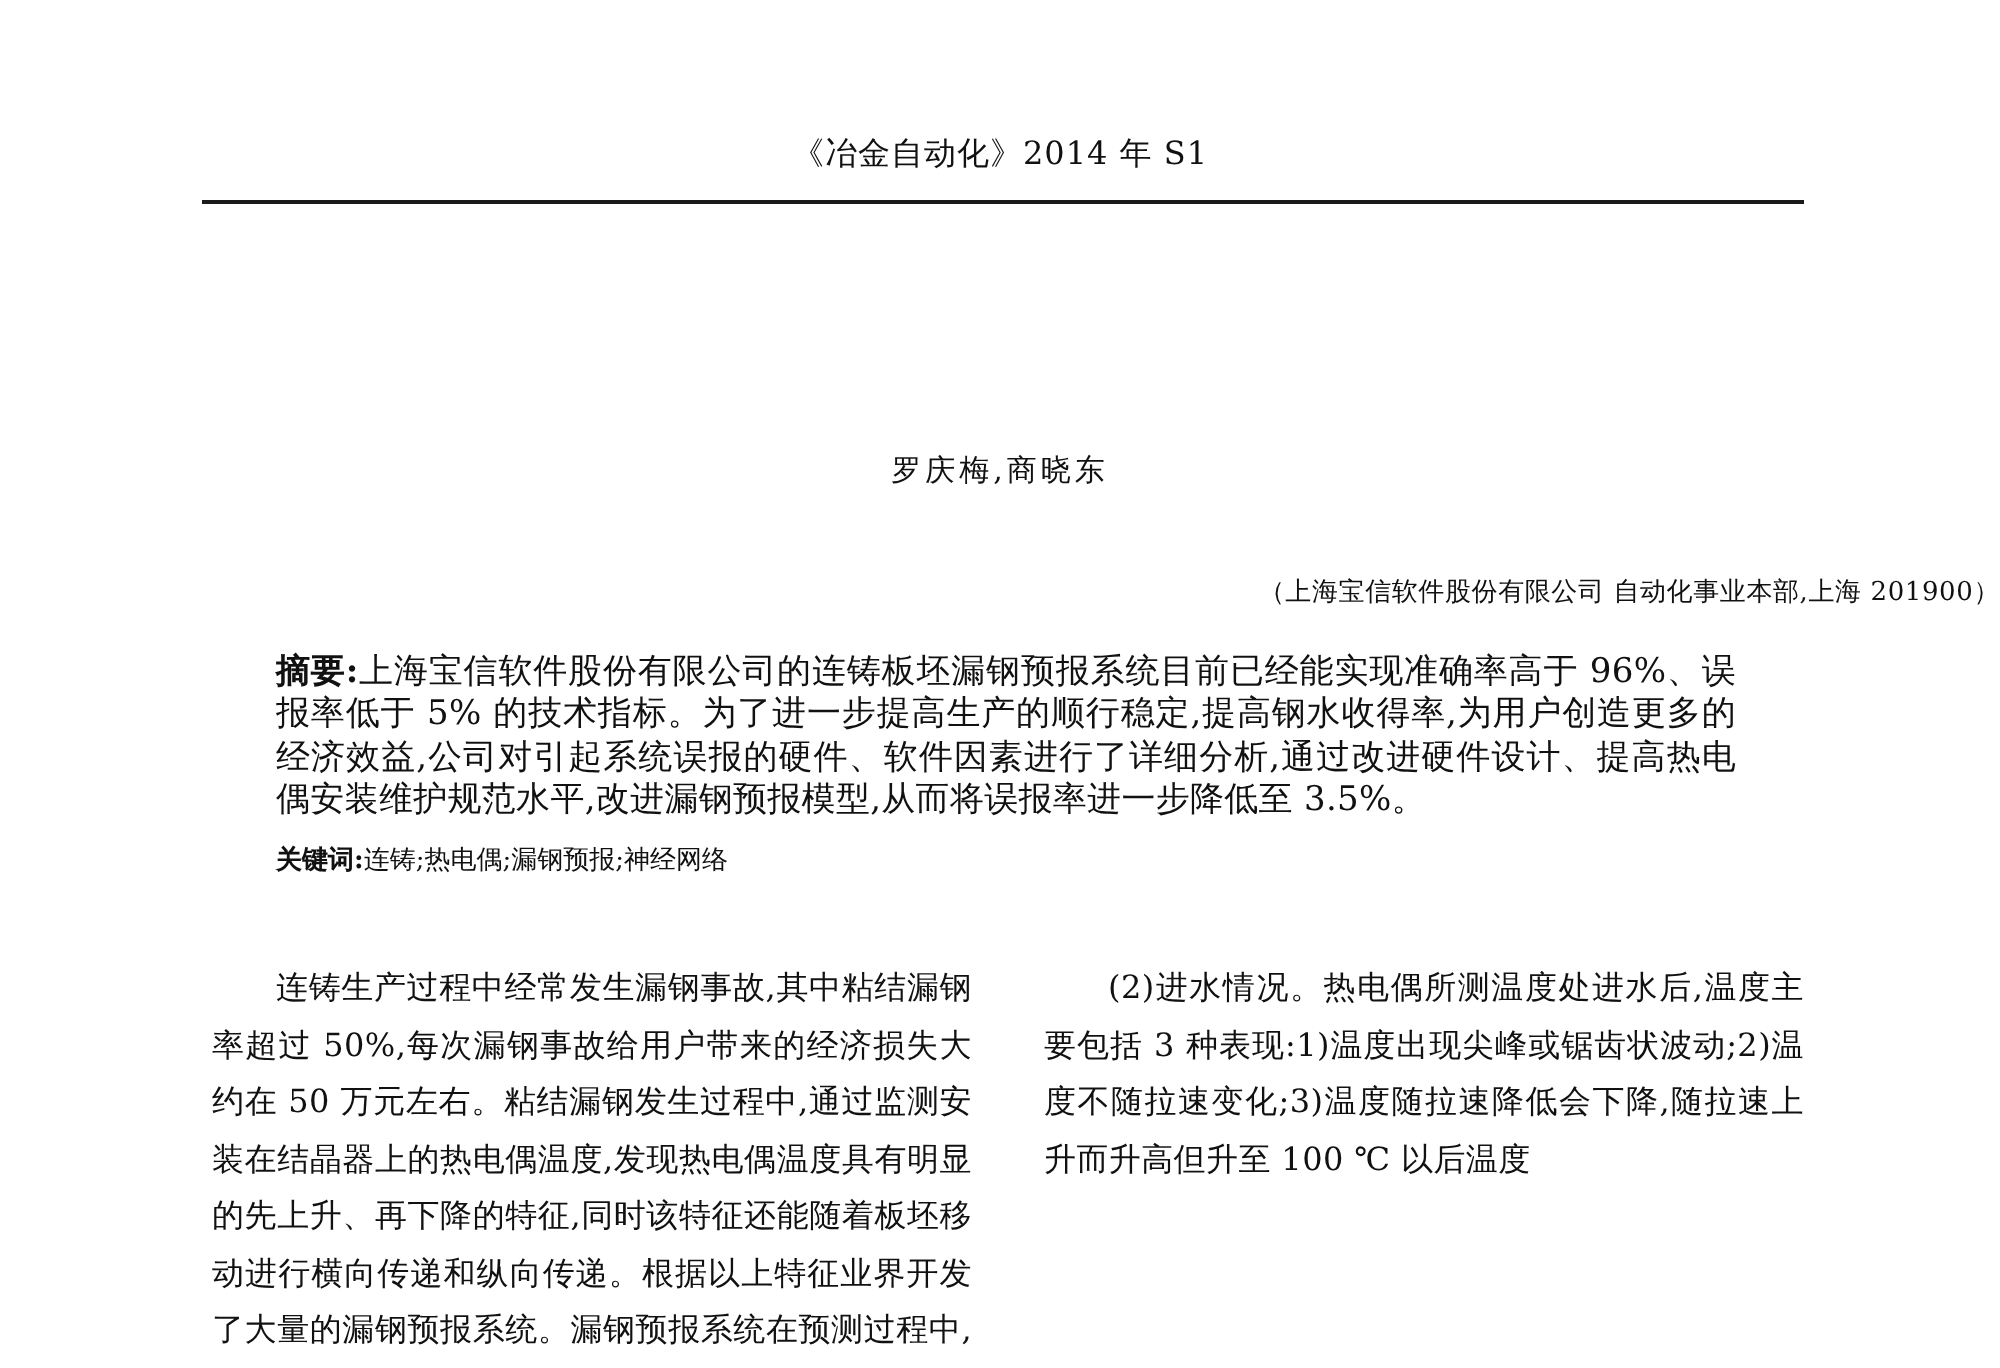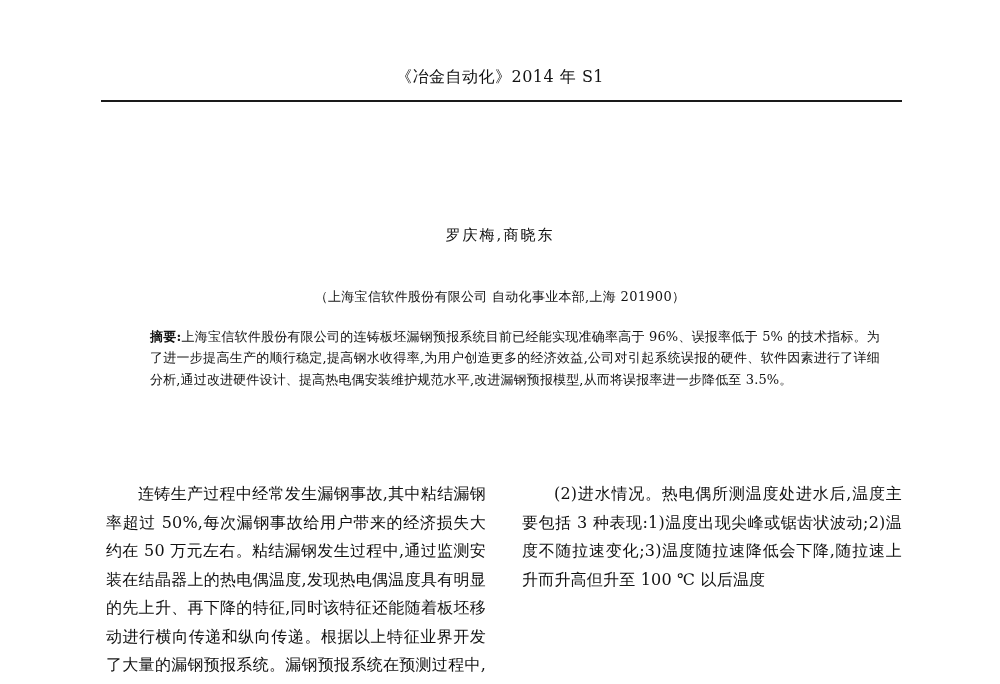--- a/index.html
+++ b/index.html
@@ -48,31 +48,31 @@
       position: absolute;
       left: 0; top: 225px; width: 1000px;
       text-align: center;
       font-size: 15px;
       line-height: 20px;
       letter-spacing: 2px;
     }
     .affiliation {
       position: absolute;
       left: 0; top: 288px; width: 1000px;
-      text-align: center;
+      text-align: right;
       font-size: 13px;
       line-height: 18px;
       letter-spacing: 0.3px;
     }
 
     .abstract {
       position: absolute;
-      left: 150px; top: 326px;
+      left: 138px; top: 326px;
       width: 730px;
-      font-size: 13px;
+      font-size: 17px;
       line-height: 21.3px;
       letter-spacing: 0.15px;
       text-align: justify;
     }
     .abstract .label,
     .keywords .label { font-weight: bold; }
     .keywords {
       position: absolute;
       left: 138px; top: 420px;
       width: 730px;
@@ -102,20 +102,23 @@
   <div class="journal-header">《冶金自动化》2014 年 S1</div>
   <div class="header-rule"></div>
 
   <div class="authors">罗庆梅,商晓东</div>
   <div class="affiliation">（上海宝信软件股份有限公司 自动化事业本部,上海 201900）</div>
 
   <div class="abstract">
     <span class="label">摘要:</span><span>上海宝信软件股份有限公司的连铸板坯漏钢预报系统目前已经能实现准确率高于 96%、误报率低于 5% 的技术指标。为了进一步提高生产的顺行稳定,提高钢水收得率,为用户创造更多的经济效益,公司对引起系统误报的硬件、软件因素进行了详细分析,通过改进硬件设计、提高热电偶安装维护规范水平,改进漏钢预报模型,从而将误报率进一步降低至 3.5%。</span>
   </div>
 
+  <div class="keywords">
+    <span class="label">关键词:</span><span>连铸;热电偶;漏钢预报;神经网络</span>
+  </div>
 
   <div class="col col-left">
     <p class="indent">连铸生产过程中经常发生漏钢事故,其中粘结漏钢率超过 50%,每次漏钢事故给用户带来的经济损失大约在 50 万元左右。粘结漏钢发生过程中,通过监测安装在结晶器上的热电偶温度,发现热电偶温度具有明显的先上升、再下降的特征,同时该特征还能随着板坯移动进行横向传递和纵向传递。根据以上特征业界开发了大量的漏钢预报系统。漏钢预报系统在预测过程中,一直存在</p>
   </div>
 
   <div class="col col-right">
     <p class="indent">(2)进水情况。热电偶所测温度处进水后,温度主要包括 3 种表现:1)温度出现尖峰或锯齿状波动;2)温度不随拉速变化;3)温度随拉速降低会下降,随拉速上升而升高但升至 100 ℃ 以后温度</p>
   </div>
 
 </div>

